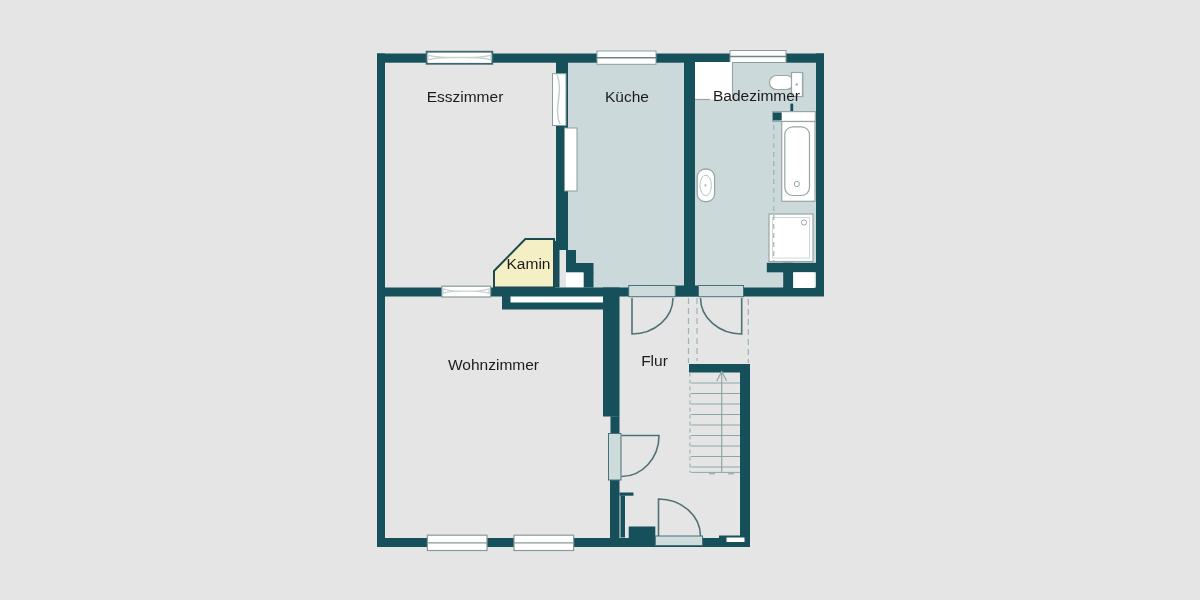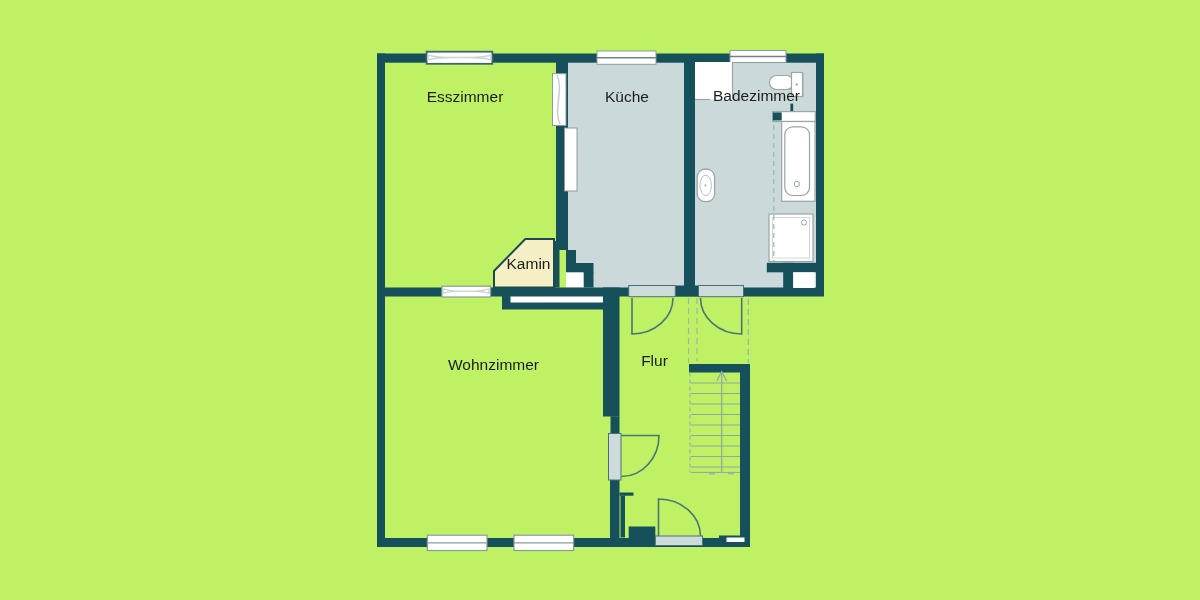--- a/index.html
+++ b/index.html
@@ -1,16 +1,16 @@
 <!DOCTYPE html>
 <html><head>
 <meta charset="utf-8">
 <style>
   html,body{margin:0;padding:0;background:#ffffff;}
-  .wrap{width:1200px;height:600px;position:relative;background:#bef264;overflow:hidden;}
+  .wrap{width:1200px;height:600px;position:relative;background:#e5e5e5;overflow:hidden;}
   text{font-family:"Liberation Sans",sans-serif;fill:#1c1c1c;}
 </style>
 </head>
 <body>
 <div class="wrap">
 <svg width="1200" height="600" viewBox="0 0 1200 600" xmlns="http://www.w3.org/2000/svg">
 
 <rect x="566" y="62" width="120" height="226" fill="#ccd9da"></rect>
 
 <rect x="694" y="62" width="122" height="226" fill="#ccd9da"></rect>

